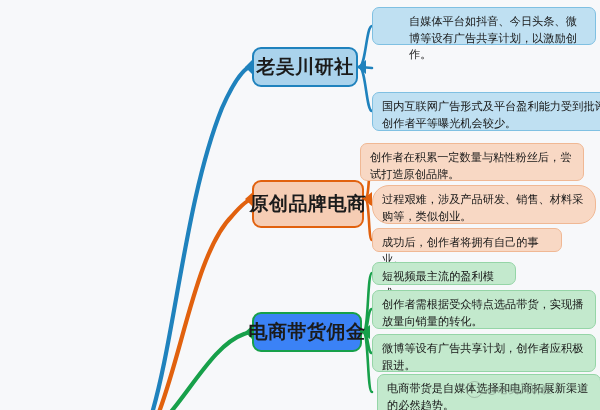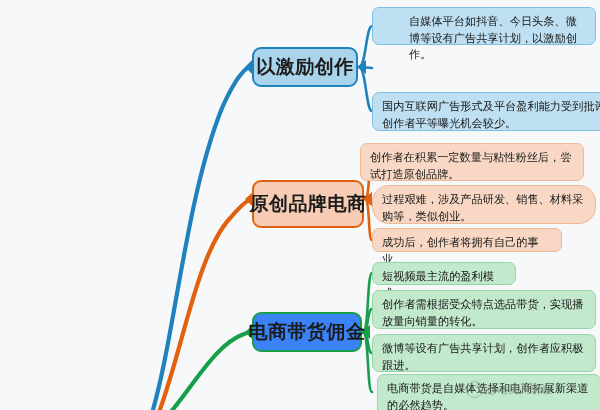--- a/index.html
+++ b/index.html
@@ -167,21 +167,21 @@
     <path d="M 363 332 C 369 332 367 392 372 392" fill="none" stroke="#17a04a" stroke-width="2.6" stroke-linecap="round"></path>
 
     <path d="M 253 59 L 245 67 L 253 75 Z" fill="#1f82bd"></path>
     <path d="M 253 192 L 245 199 L 253 207 Z" fill="#e1610e"></path>
     <path d="M 253 325 L 245 332 L 253 340 Z" fill="#17a04a"></path>
     <path d="M 366 60 L 357 67 L 366 74 Z" fill="#1f82bd"></path>
     <path d="M 372 192 L 363 199 L 372 206 Z" fill="#e1610e"></path>
     <path d="M 370 325 L 361 332 L 370 339 Z" fill="#17a04a"></path>
   </svg>
 
-  <div class="branch-node branch-blue">以激励创作</div>
+  <div class="branch-node branch-blue">老吴川研社</div>
 
   <div class="leaf-box leaf-blue" id="leaf-b1">自媒体平台如抖音、今日头条、微博等设有广告共享计划，以激励创作。</div>
   <div class="leaf-box leaf-blue" id="leaf-b3">国内互联网广告形式及平台盈利能力受到批评，创作者平等曝光机会较少。</div>
 
   <div class="branch-node branch-orange">原创品牌电商</div>
 
   <div class="leaf-box leaf-orange" id="leaf-o1">创作者在积累一定数量与粘性粉丝后，尝试打造原创品牌。</div>
   <div class="leaf-box leaf-orange" id="leaf-o2">过程艰难，涉及产品研发、销售、材料采购等，类似创业。</div>
   <div class="leaf-box leaf-orange" id="leaf-o3">成功后，创作者将拥有自己的事业。</div>
 

